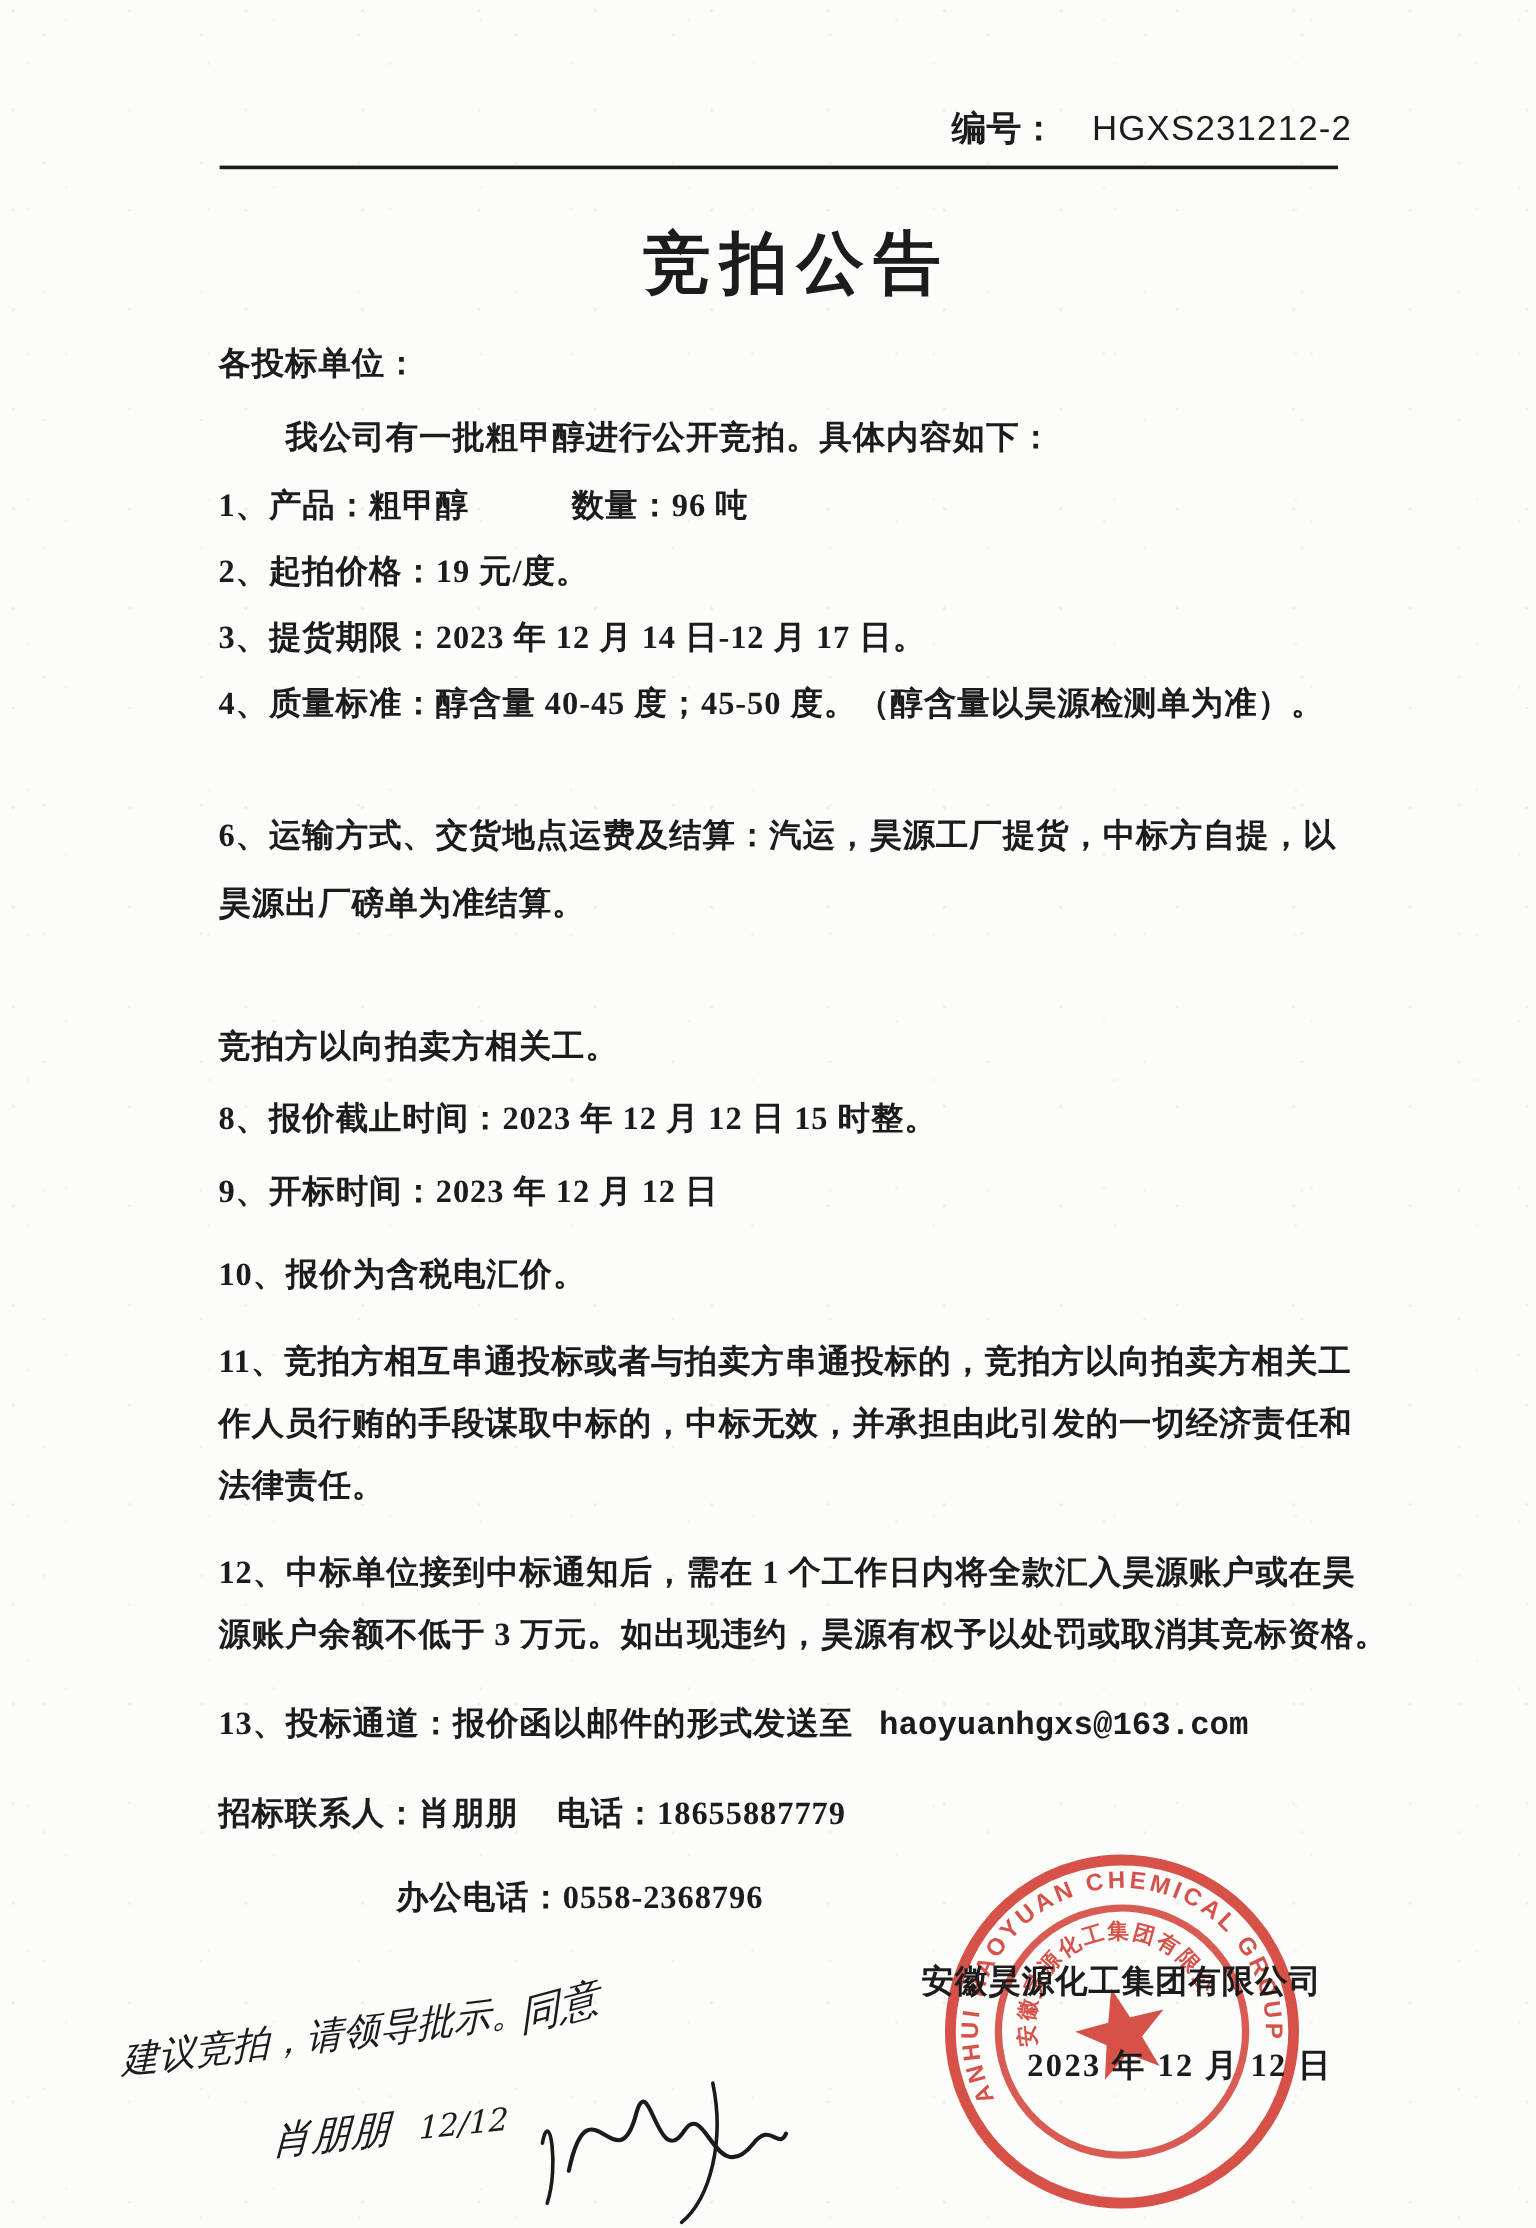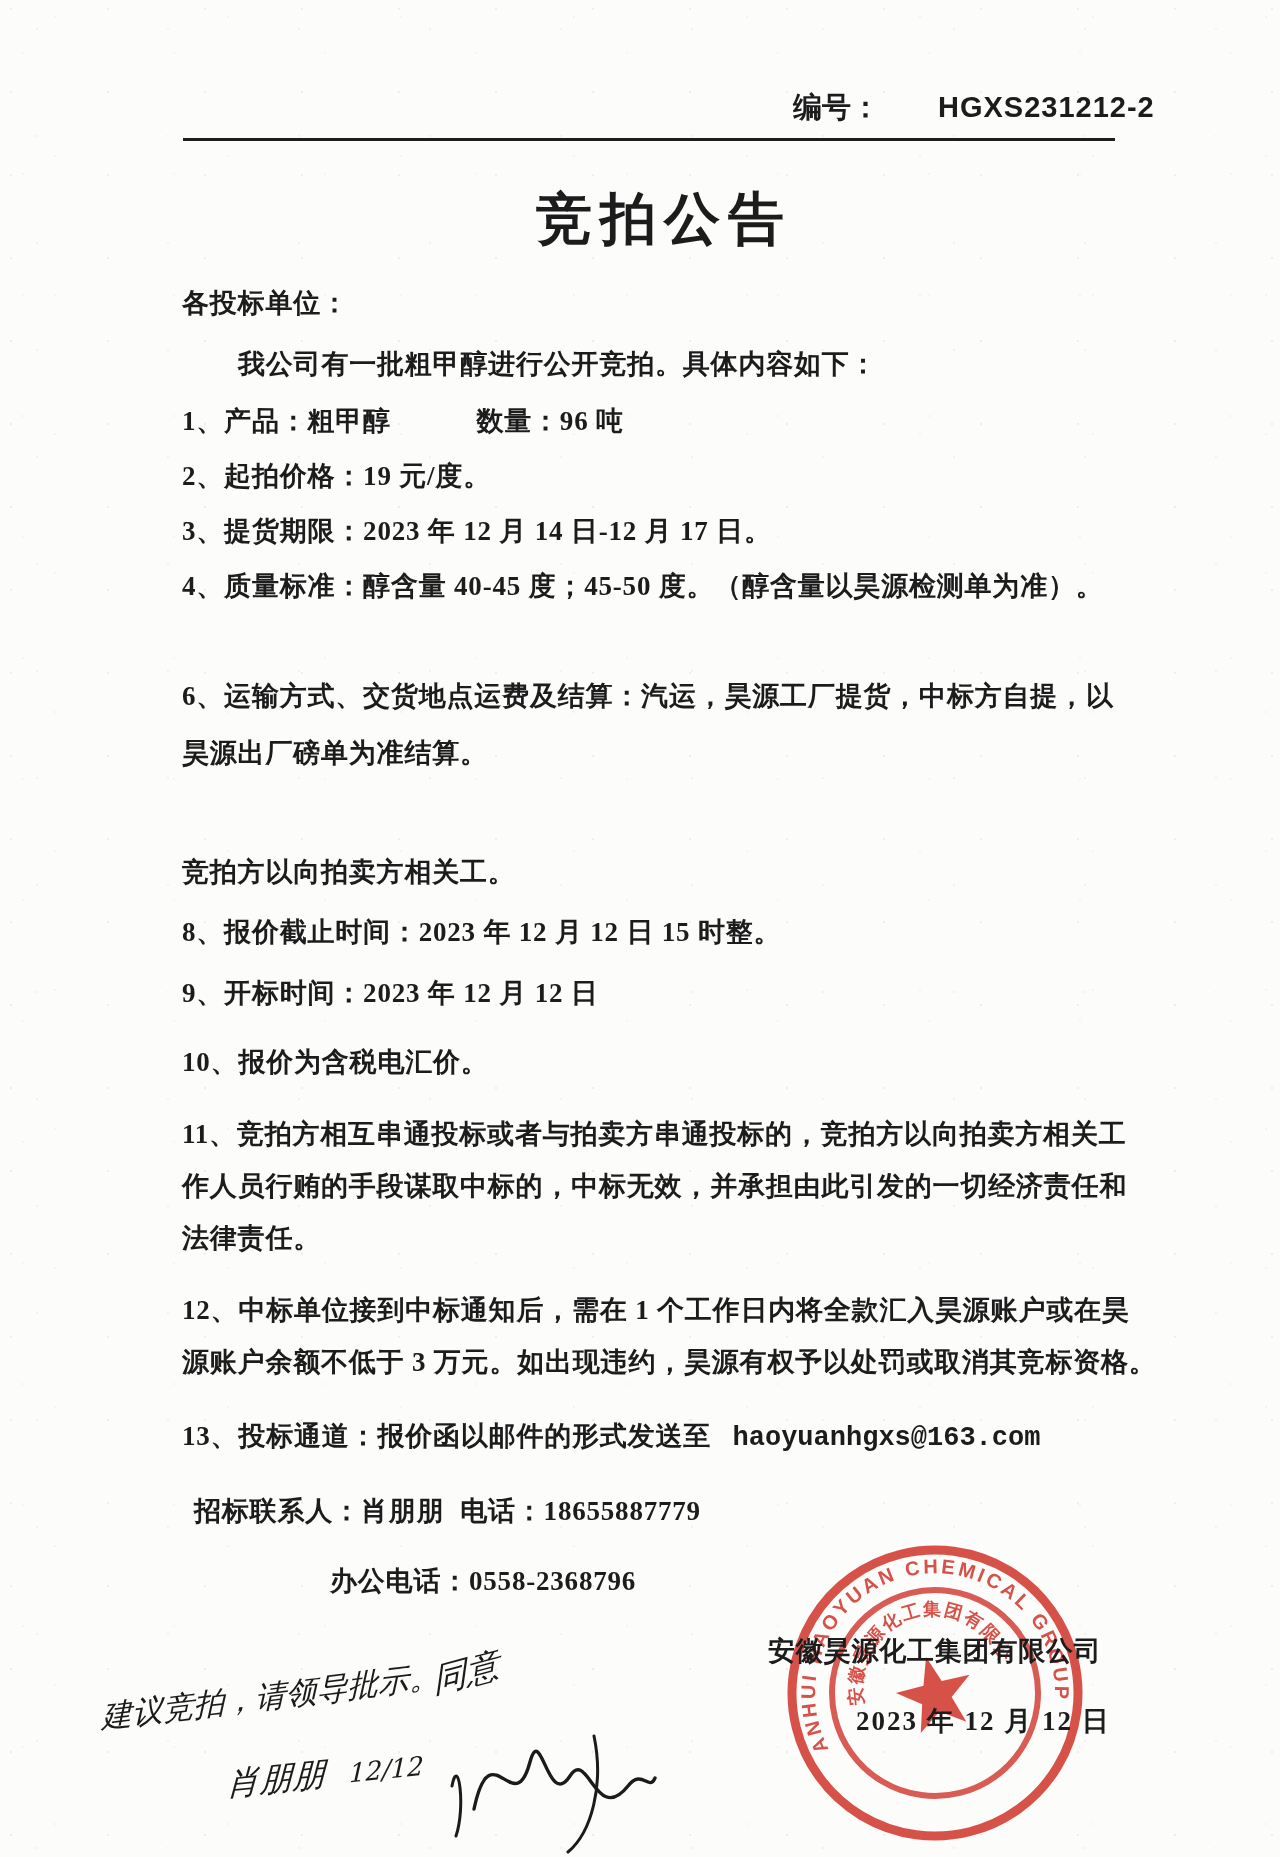--- a/index.html
+++ b/index.html
@@ -23,31 +23,31 @@
       radial-gradient(circle at 23px 53px, rgba(40,40,40,.05) 1px, transparent 1.6px),
       radial-gradient(circle at 55px 17px, rgba(40,40,40,.06) 1px, transparent 1.4px);
     background-size:97px 83px,131px 107px,151px 121px,173px 139px;
     opacity:.7;
   }
   .ln{
     position:absolute;left:182px;
     font-size:27px;line-height:34px;font-weight:700;
     letter-spacing:.8px;white-space:nowrap;
   }
-  #docnum{position:absolute;top:88px;left:793px;display:flex;align-items:baseline;gap:58px;
+  #docnum{position:absolute;top:88px;left:793px;display:flex;align-items:baseline;gap:30px;
     font-size:29px;font-weight:700;}
-  #docnum .val{font-family:"Liberation Sans","DejaVu Sans",sans-serif;font-weight:700;letter-spacing:1px;}
+  #docnum .val{font-family:"Liberation Sans","DejaVu Sans",sans-serif;font-weight:400;letter-spacing:1px;}
   #rule{position:absolute;top:138px;left:183px;width:932px;height:3px;background:#1d1d1d;}
   #title{position:absolute;top:182px;left:0;width:100%;text-align:center;
     font-size:56px;font-weight:800;letter-spacing:8px;padding-left:24px;}
   #intro{left:238px;}
   #l1 .part2{margin-left:78px;}
   #l13 .email{font-family:"Liberation Mono","DejaVu Sans Mono",monospace;
     font-size:27px;letter-spacing:0;margin-left:14px;font-weight:700;}
-  #contacts-left{left:194px;display:flex;gap:16px;}
+  #contacts-left{left:182px;display:flex;gap:32px;}
   #contacts-right{left:760px;display:flex;gap:26px;}
   #office{left:330px;}
   #company{left:768px;}
   #date{left:856px;letter-spacing:2px;}
   
   #stamp{position:absolute;top:1538px;left:780px;width:310px;height:310px;
     transform:rotate(-14deg);mix-blend-mode:multiply;opacity:.92;}
   
   .hw{
     position:absolute;color:#1b1b1b;font-weight:400;

